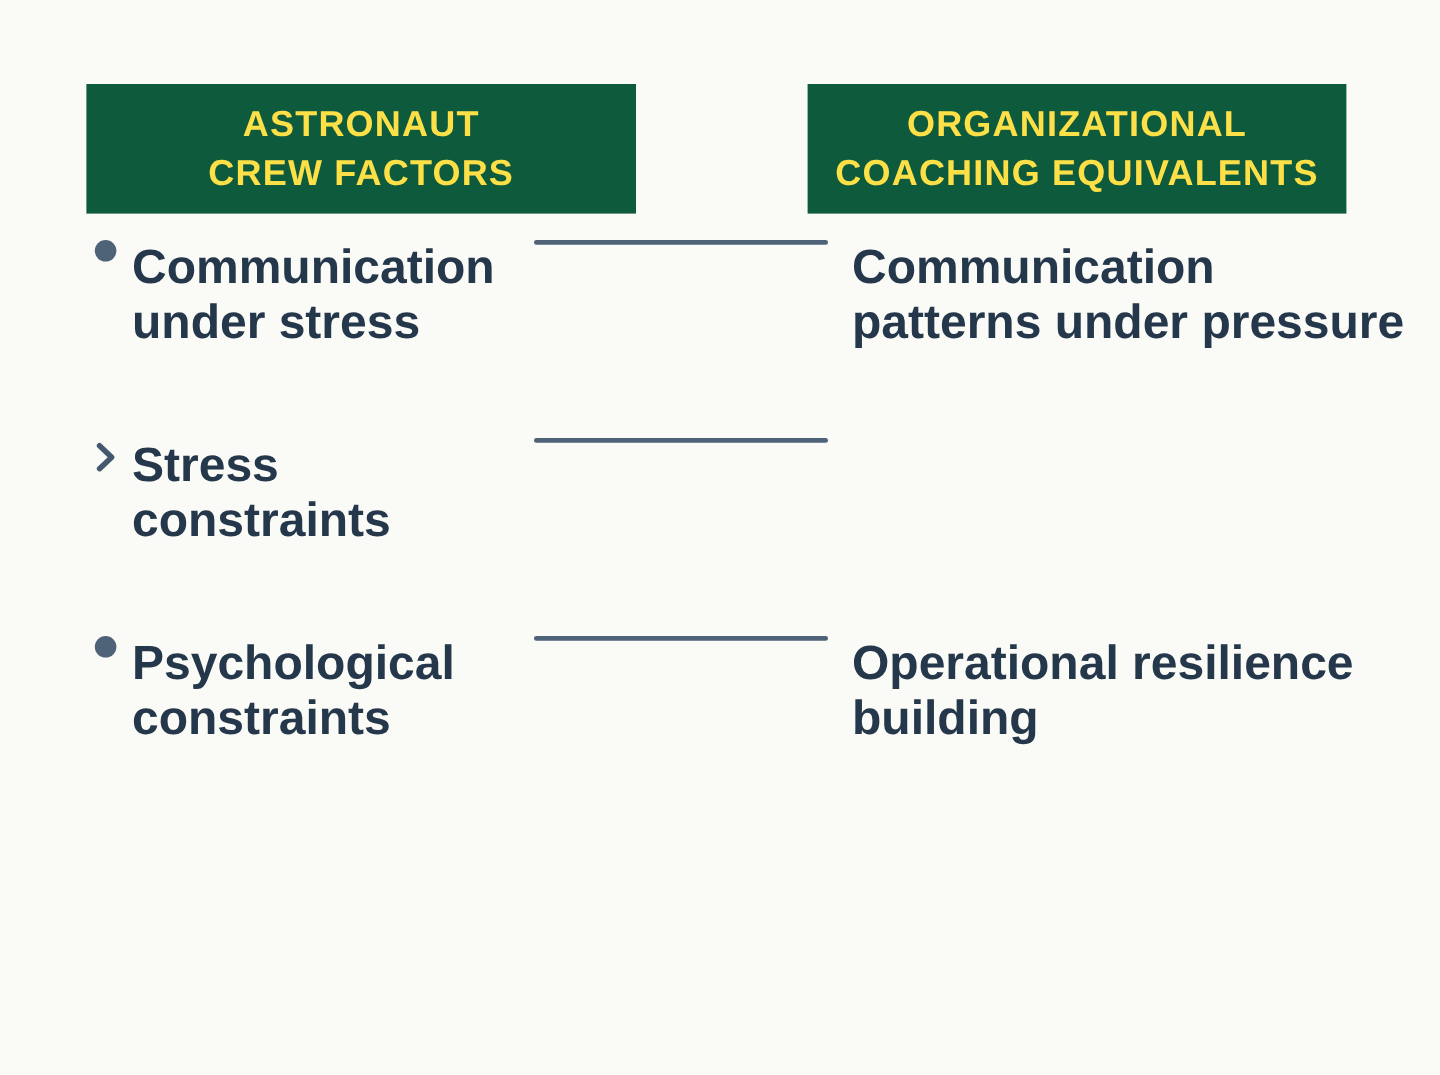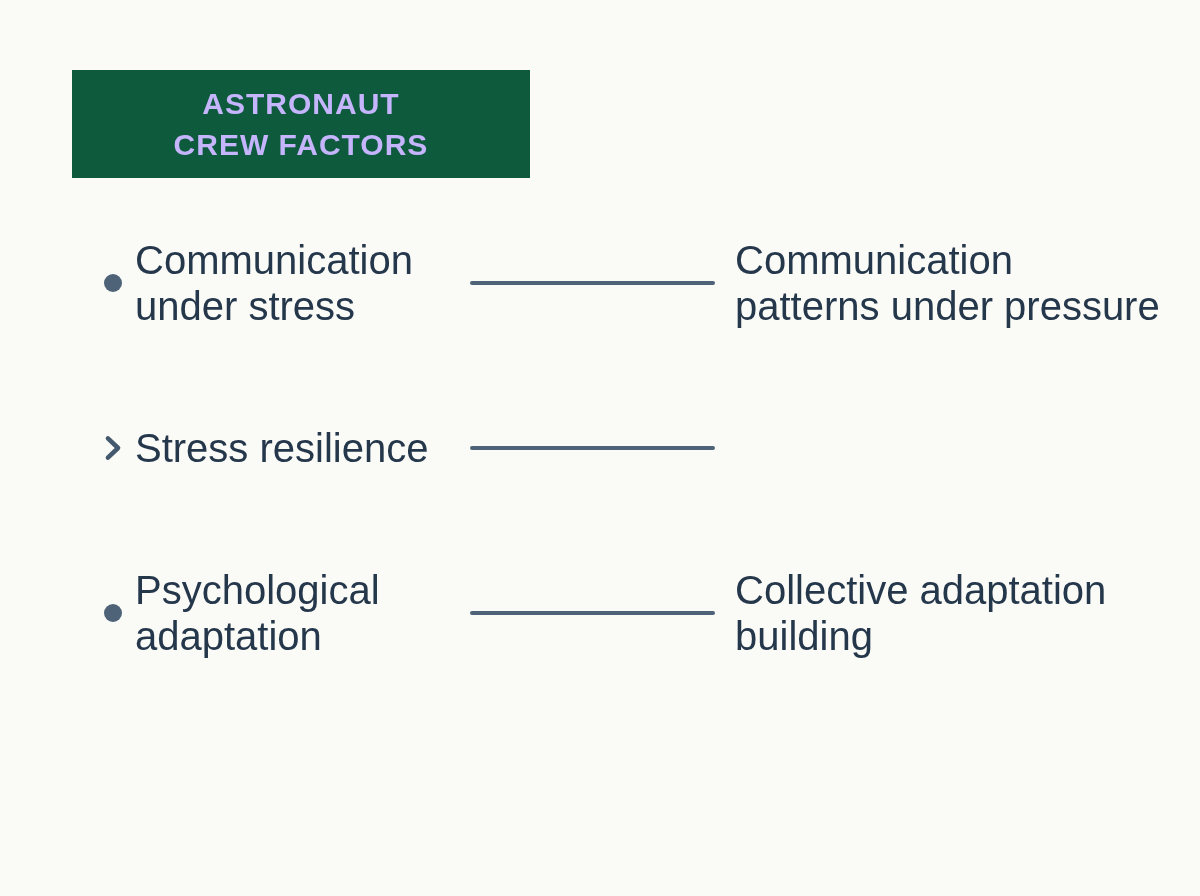--- a/index.html
+++ b/index.html
@@ -9,37 +9,37 @@
     font-family: "Liberation Sans", sans-serif;
     overflow: hidden;
   }
   .canvas { position: relative; width: 1200px; height: 896px; }
 
   
   .headers { position: absolute; top: 70px; left: 72px; display: flex; }
   .header-box {
     height: 108px;
     background: #0e5a3c;
-    color: #c4b5fd;
+    color: #fde047;
     display: flex;
     align-items: center;
     justify-content: center;
     text-align: center;
     font-weight: 700;
     font-size: 30px;
     line-height: 41px;
     letter-spacing: 1px;
     white-space: pre-line;
   }
   .header-left  { width: 458px; }
   .header-right { width: 449px; margin-left: 143px; }
 
   
   .rows { position: absolute; top: 200px; left: 0; width: 1200px; }
-  .row { display: flex; align-items: center; height: 165px; padding-left: 90px; }
+  .row { display: flex; align-items: flex-start; height: 165px; padding-left: 65px; font-weight: bold; }
   .marker-cell {
     width: 45px; flex: none;
     display: flex; align-items: center; justify-content: center;
   }
   .left-text {
     width: 335px; flex: none;
     font-size: 40px; line-height: 46px;
     color: #25374b;
     white-space: pre-line;
   }
@@ -57,20 +57,22 @@
   .chevron { width: 32px; height: 32px; display: block; }
 </style>
 </head>
 <body>
 
 <div class="canvas">
 
   <div class="headers">
     <div class="header-box header-left">ASTRONAUT
 CREW FACTORS</div>
+    <div class="header-box header-right">ORGANIZATIONAL
+COACHING EQUIVALENTS</div>
   </div>
 
   <div class="rows">
 
     <div class="row">
       <div class="marker-cell">
         <span class="dot"></span>
       </div>
       <div class="left-text">Communication
 under stress</div>
@@ -80,34 +82,34 @@
       <div class="right-text">Communication
 patterns under pressure</div>
     </div>
 
     <div class="row">
       <div class="marker-cell">
         <svg class="chevron" viewBox="0 0 24 24" aria-hidden="true">
           <path d="M8.2 4.8 L15.8 12 L8.2 19.2" fill="none" stroke="#44596e" stroke-width="3.4" stroke-linecap="round" stroke-linejoin="round"></path>
         </svg>
       </div>
-      <div class="left-text">Stress resilience</div>
+      <div class="left-text">Stress constraints</div>
       <div class="connector-cell">
         <div class="connector"></div>
       </div>
     </div>
 
     <div class="row">
       <div class="marker-cell">
         <span class="dot"></span>
       </div>
       <div class="left-text">Psychological
-adaptation</div>
+constraints</div>
       <div class="connector-cell">
         <div class="connector"></div>
       </div>
-      <div class="right-text">Collective adaptation
+      <div class="right-text">Operational resilience
 building</div>
     </div>
 
 
   </div>
 </div>
 
 </body></html>

